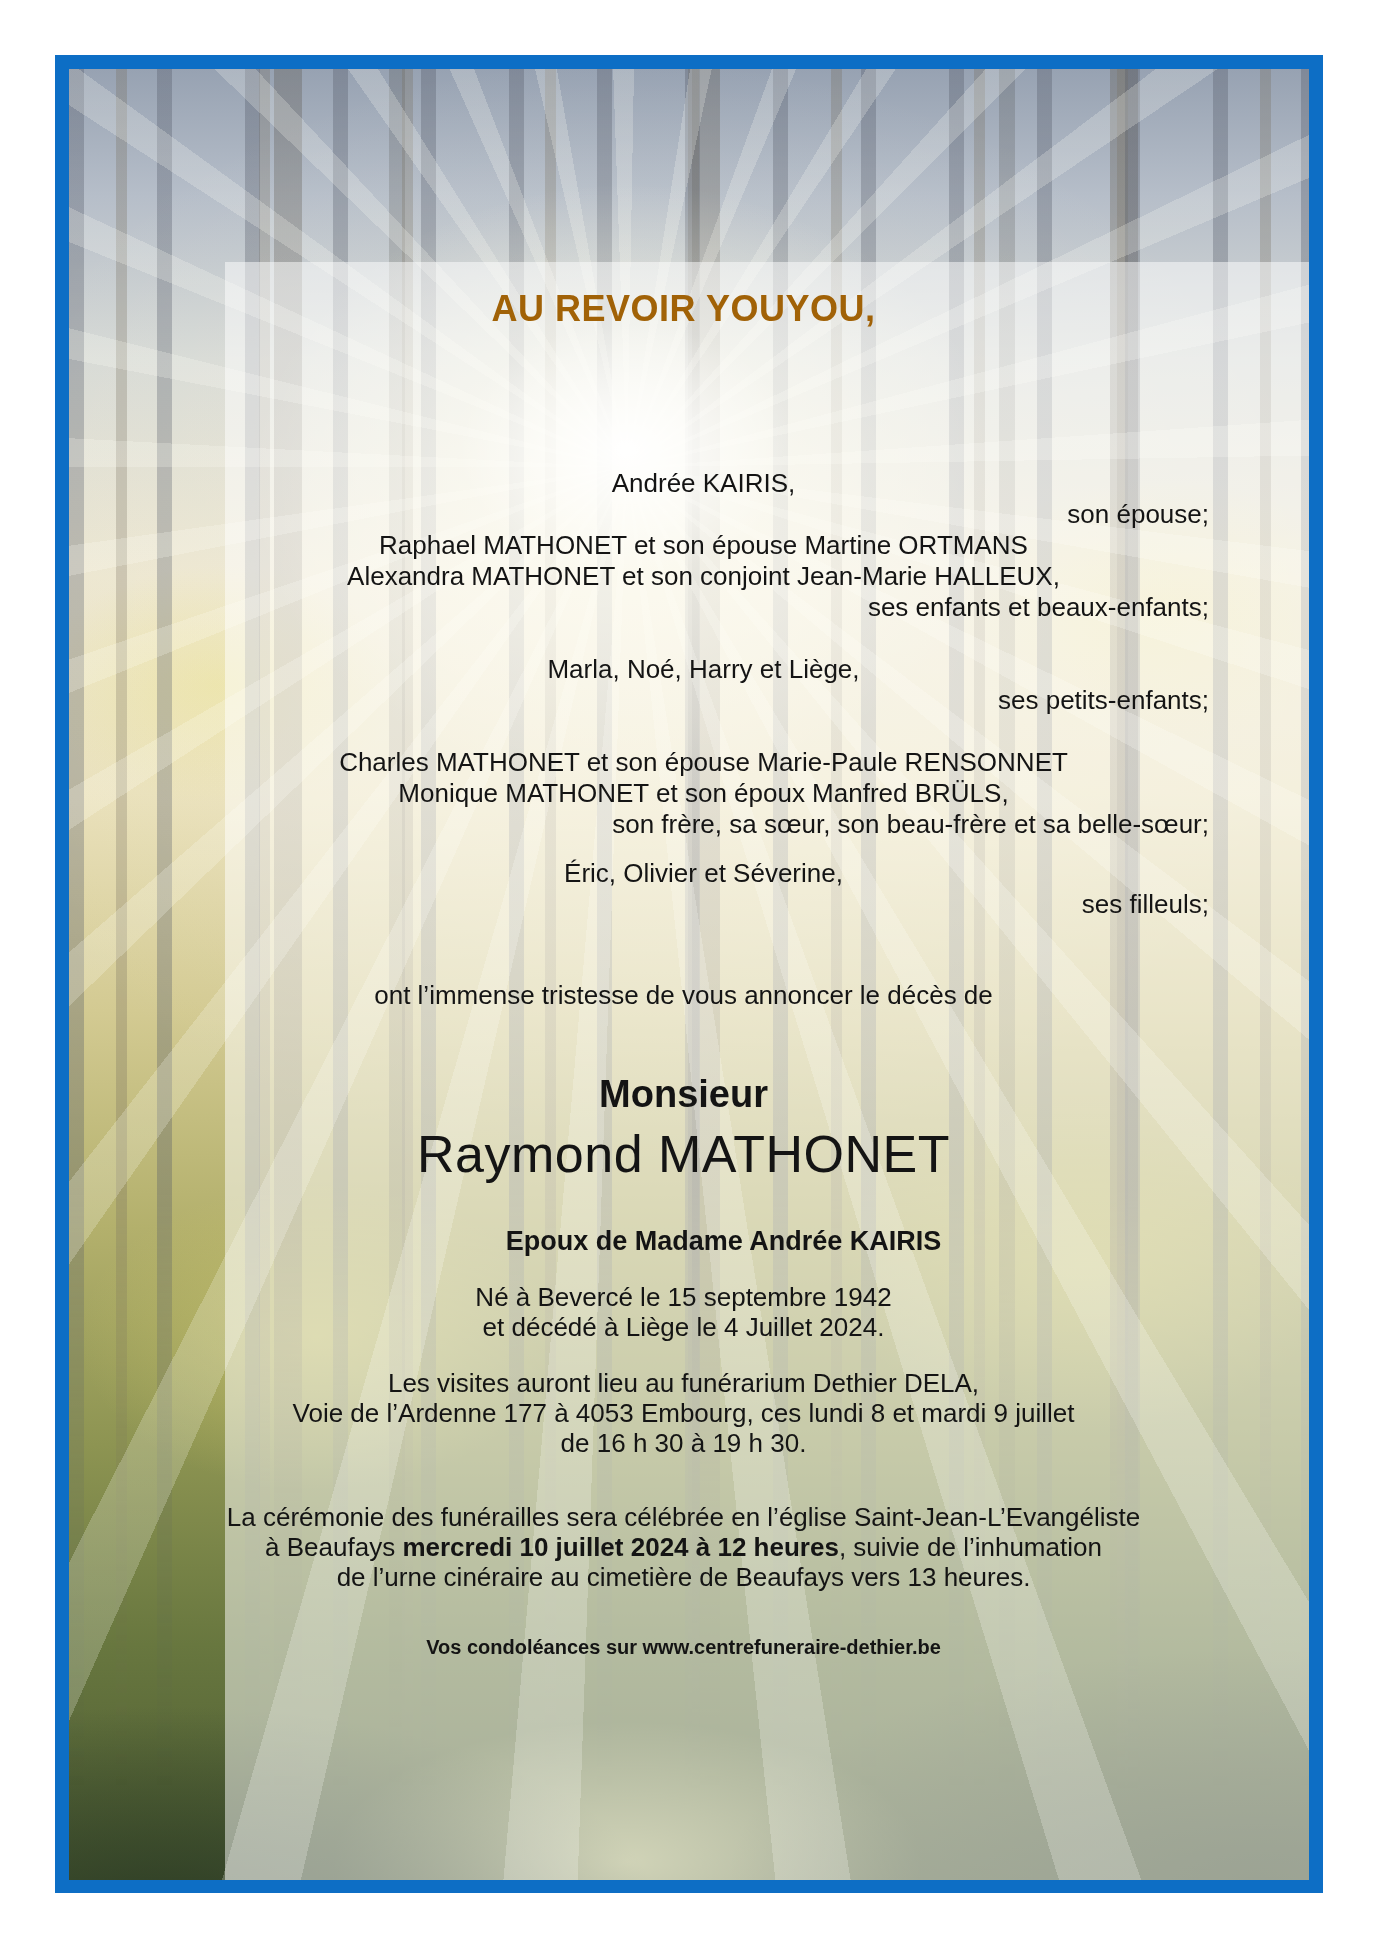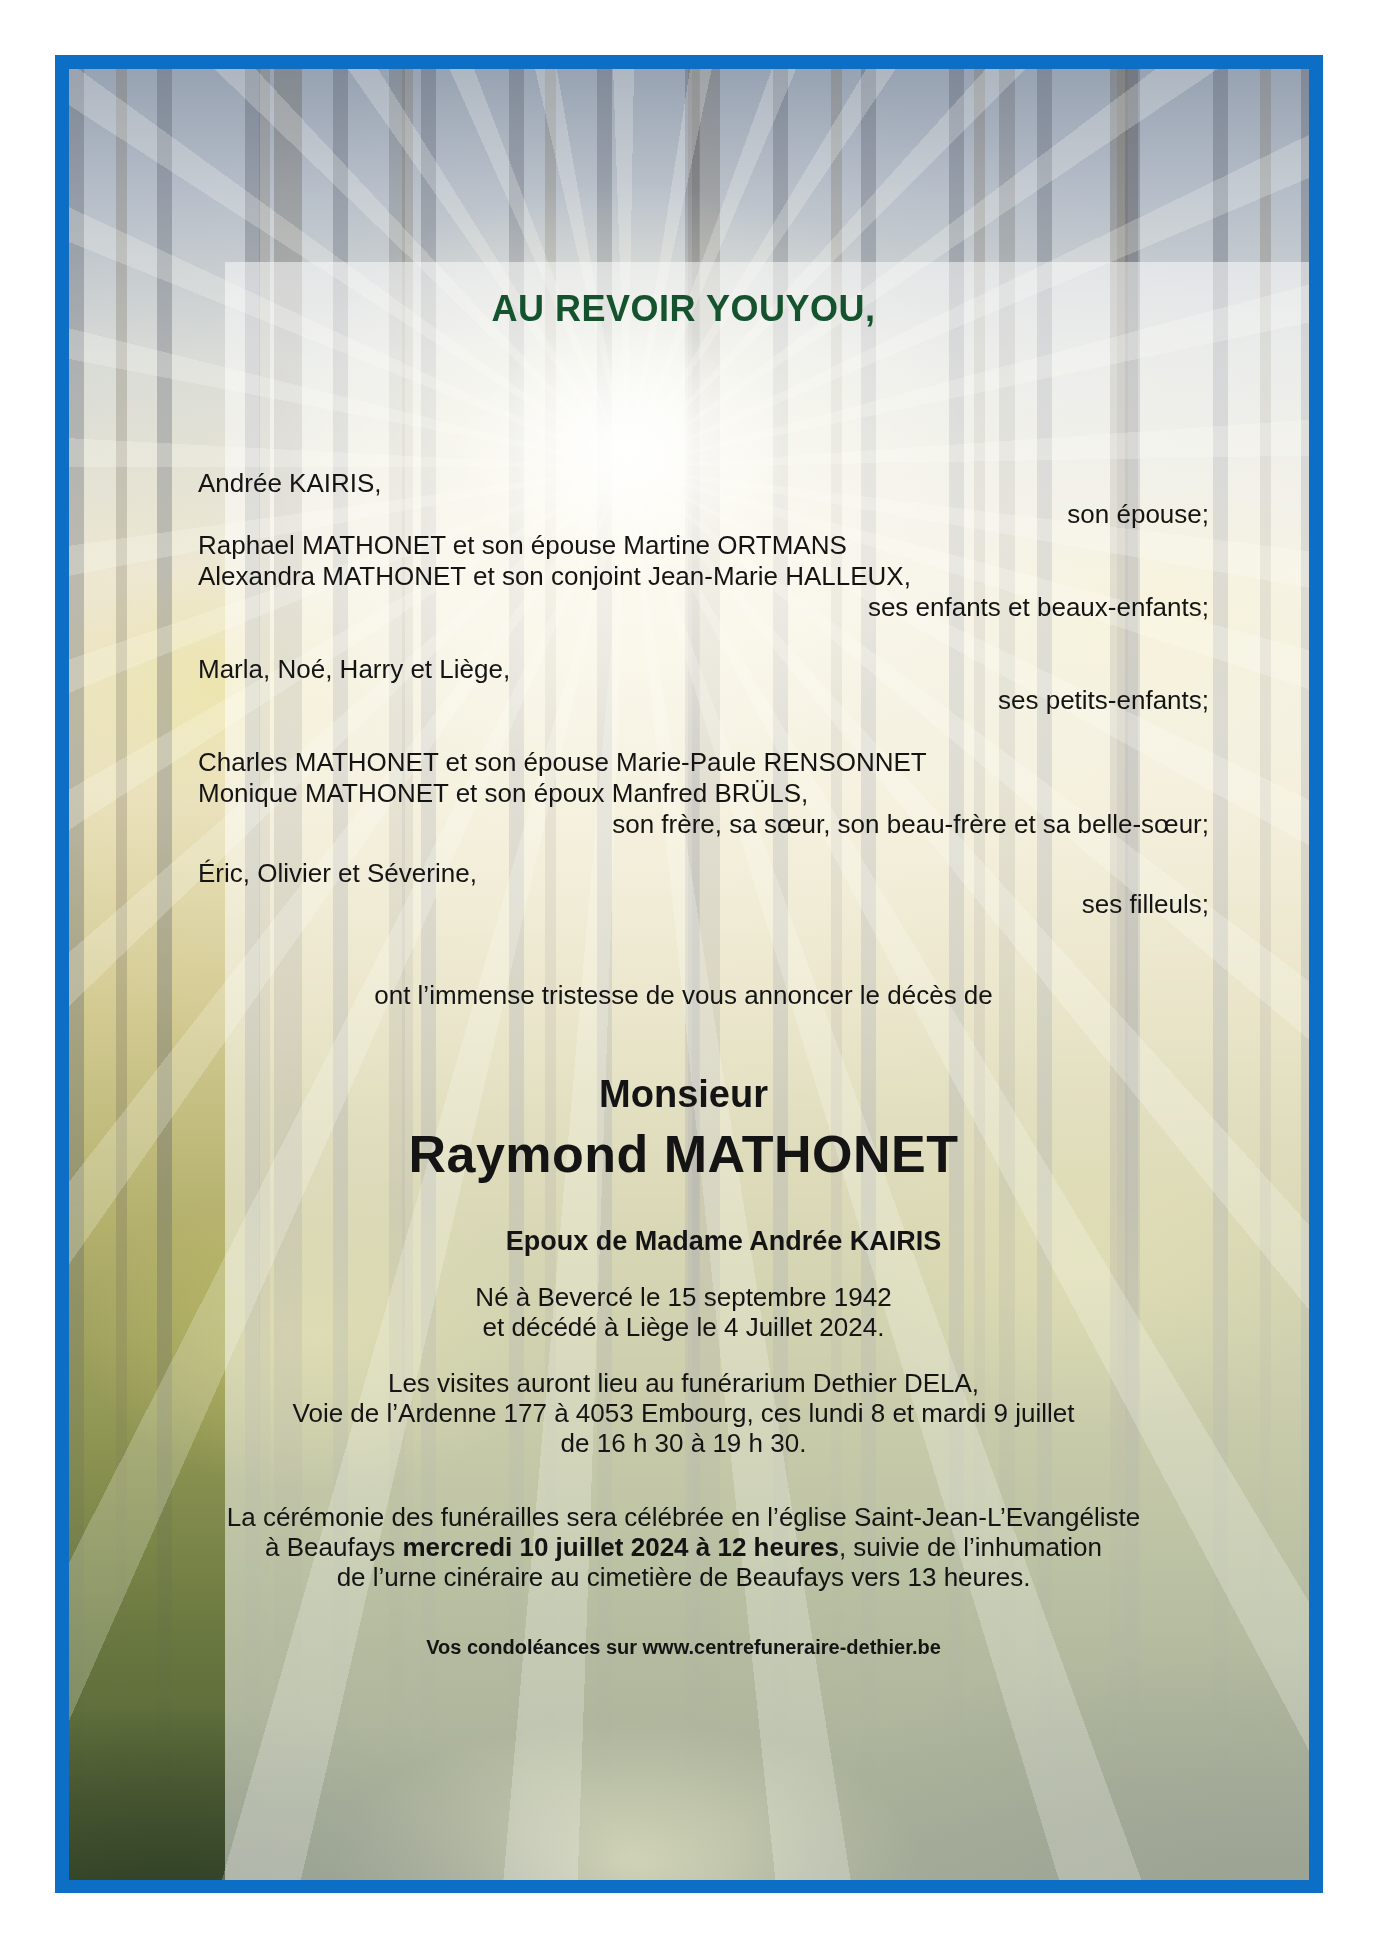--- a/index.html
+++ b/index.html
@@ -54,27 +54,27 @@
     position:absolute;left:156px;top:193px;width:1084px;height:1623px;
     background:rgba(255,255,255,.5);
   }
   .content{
     position:absolute;left:158px;top:0;width:1051px;height:1949px;
     font-size:26px;line-height:31px;color:#141414;
   }
   .content .abs{position:absolute;left:0;width:100%;}
   .title{
     top:293px;text-align:center;font-weight:bold;font-size:36px;
-    letter-spacing:.5px;color:#14532d;
+    letter-spacing:.5px;color:#a16207;
   }
-  .nameline{text-align:left;padding-left:40px;}
+  .nameline{text-align:center;padding-left:40px;}
   .relation{text-align:right;}
   .centered{text-align:center;}
   .civility{top:1072px;font-size:38px;font-weight:bold;line-height:44px;}
-  .deceased{top:1124px;font-size:52px;font-weight:bold;line-height:60px;letter-spacing:.5px;}
+  .deceased{top:1124px;font-size:52px;font-weight:normal;line-height:60px;letter-spacing:.5px;}
   .epoux{top:1226px;font-size:27px;font-weight:bold;margin-left:40px;}
   .block2{line-height:30px;}
   .condole{top:1632px;font-size:20px;font-weight:bold;}
   b{font-weight:bold;}
 </style>
 </head>
 <body>
 
 <div class="frame">
   <div class="photo">

